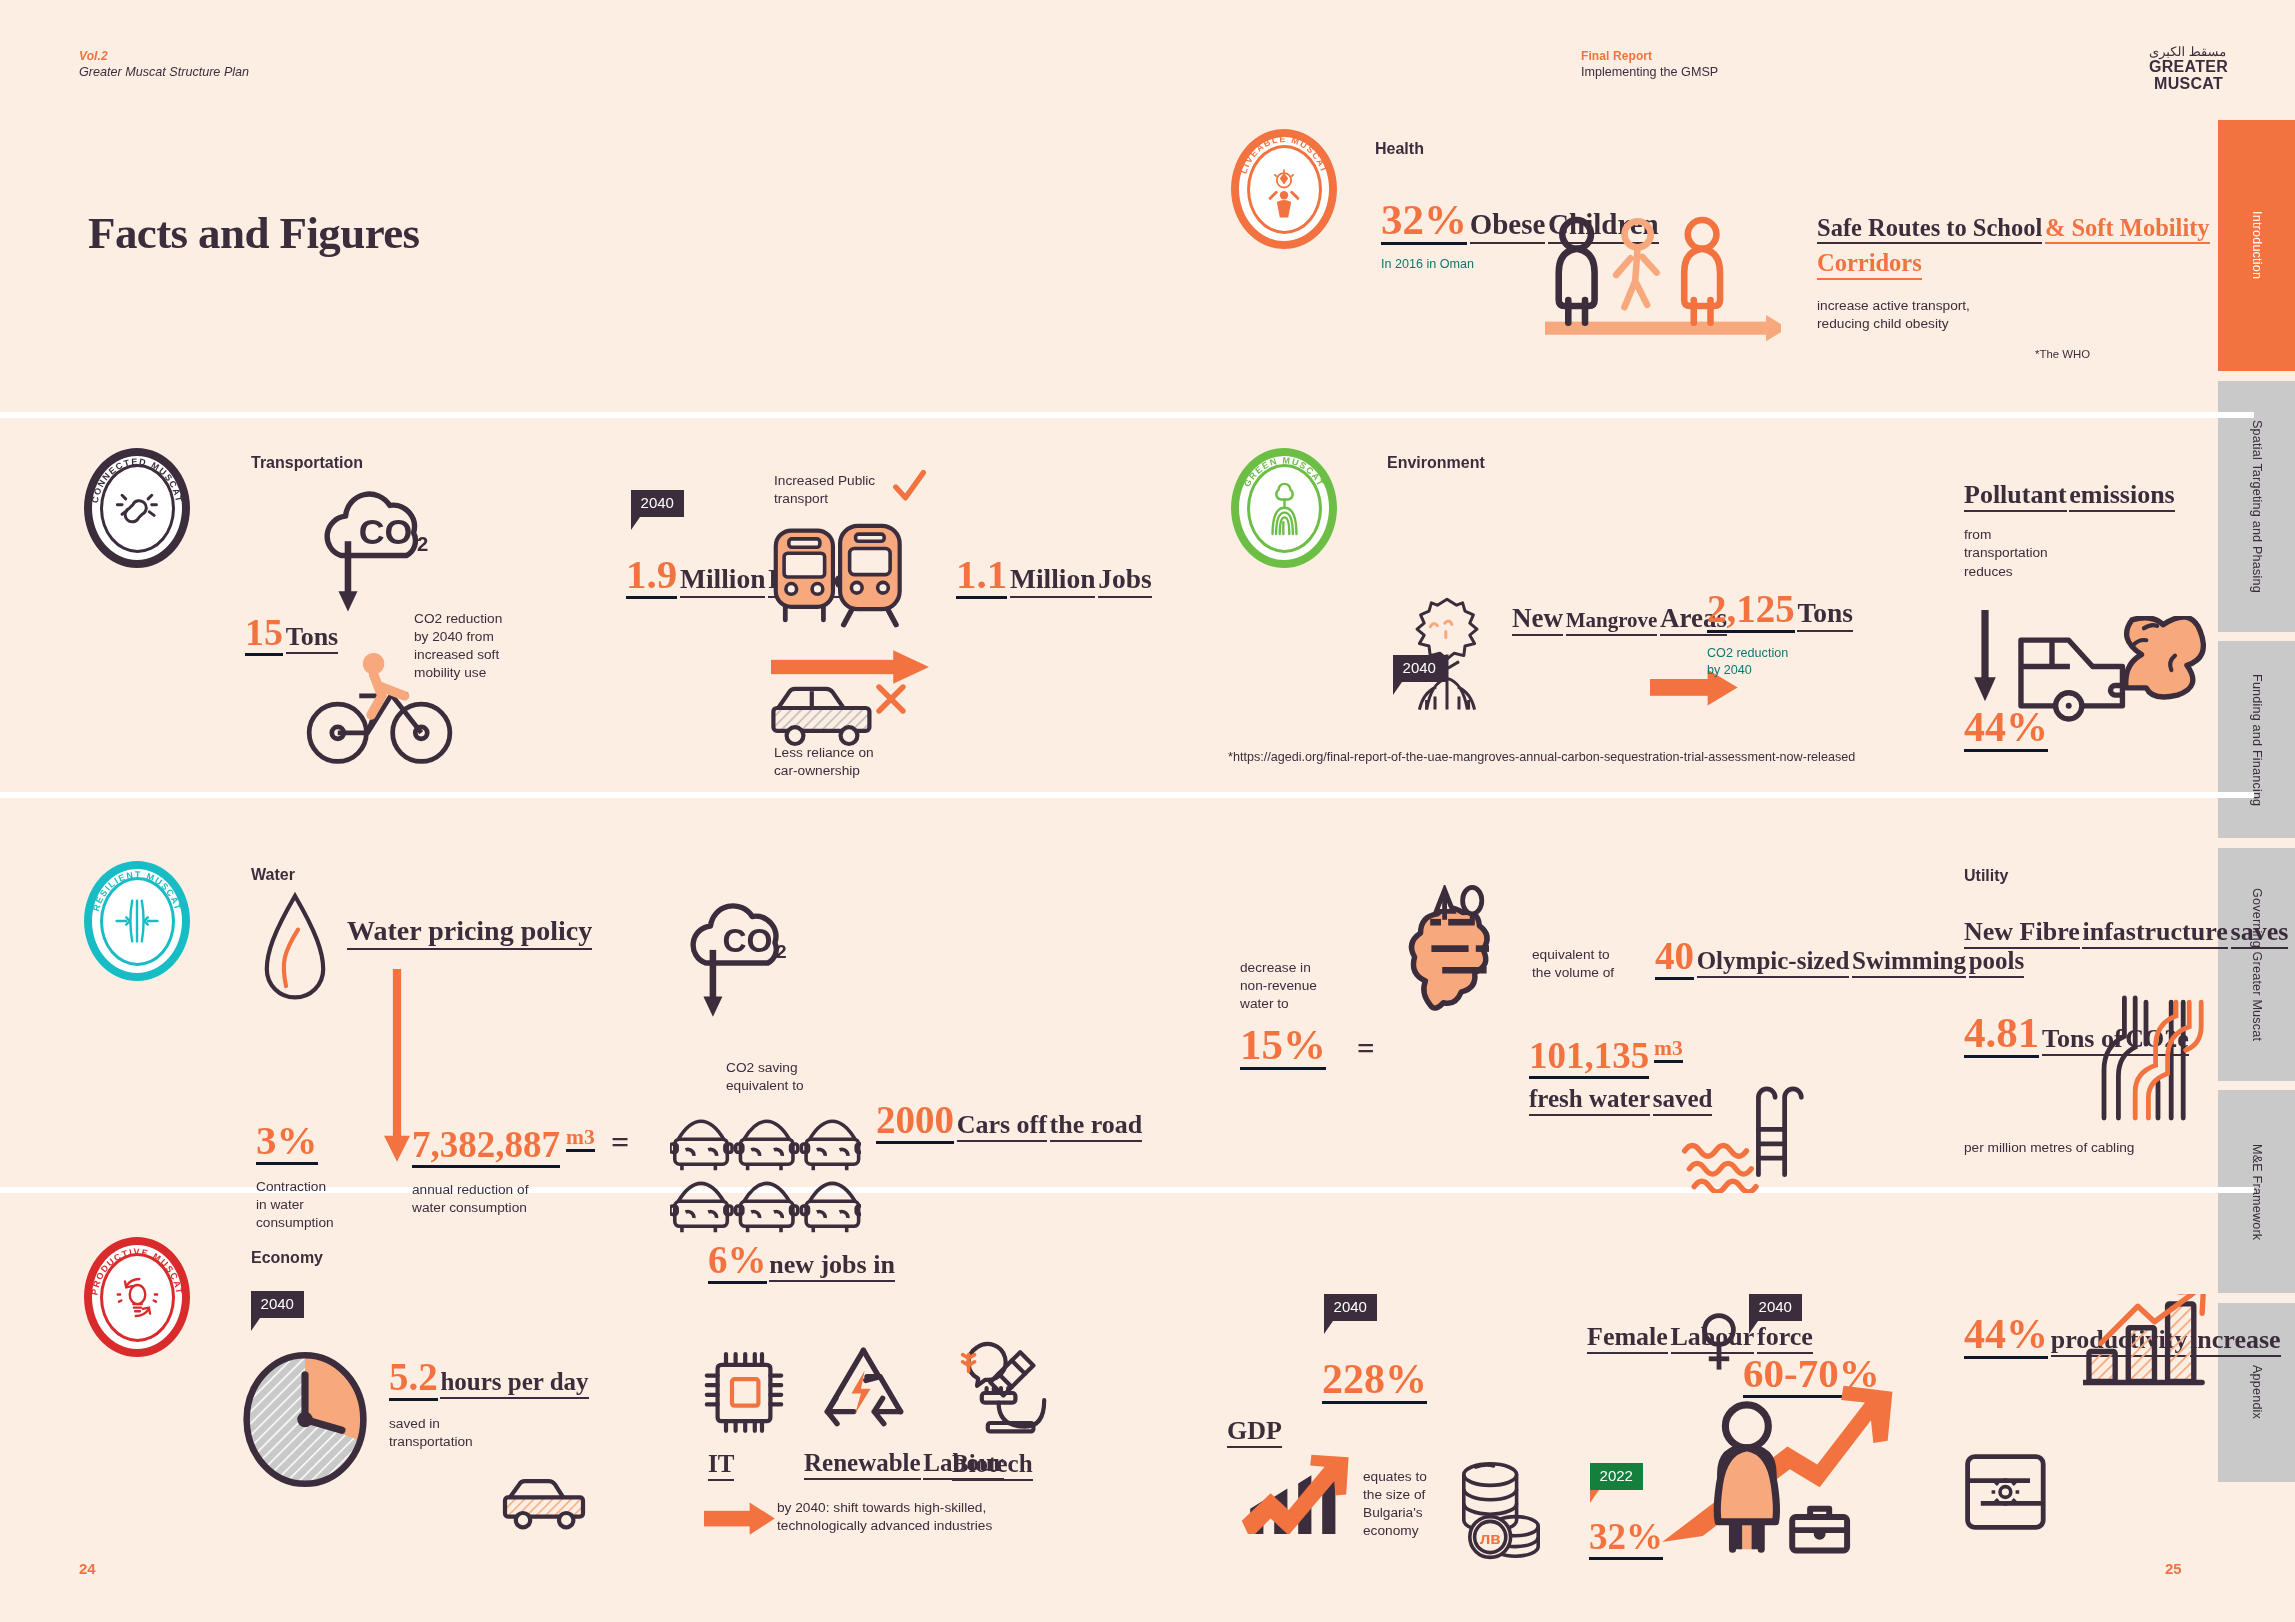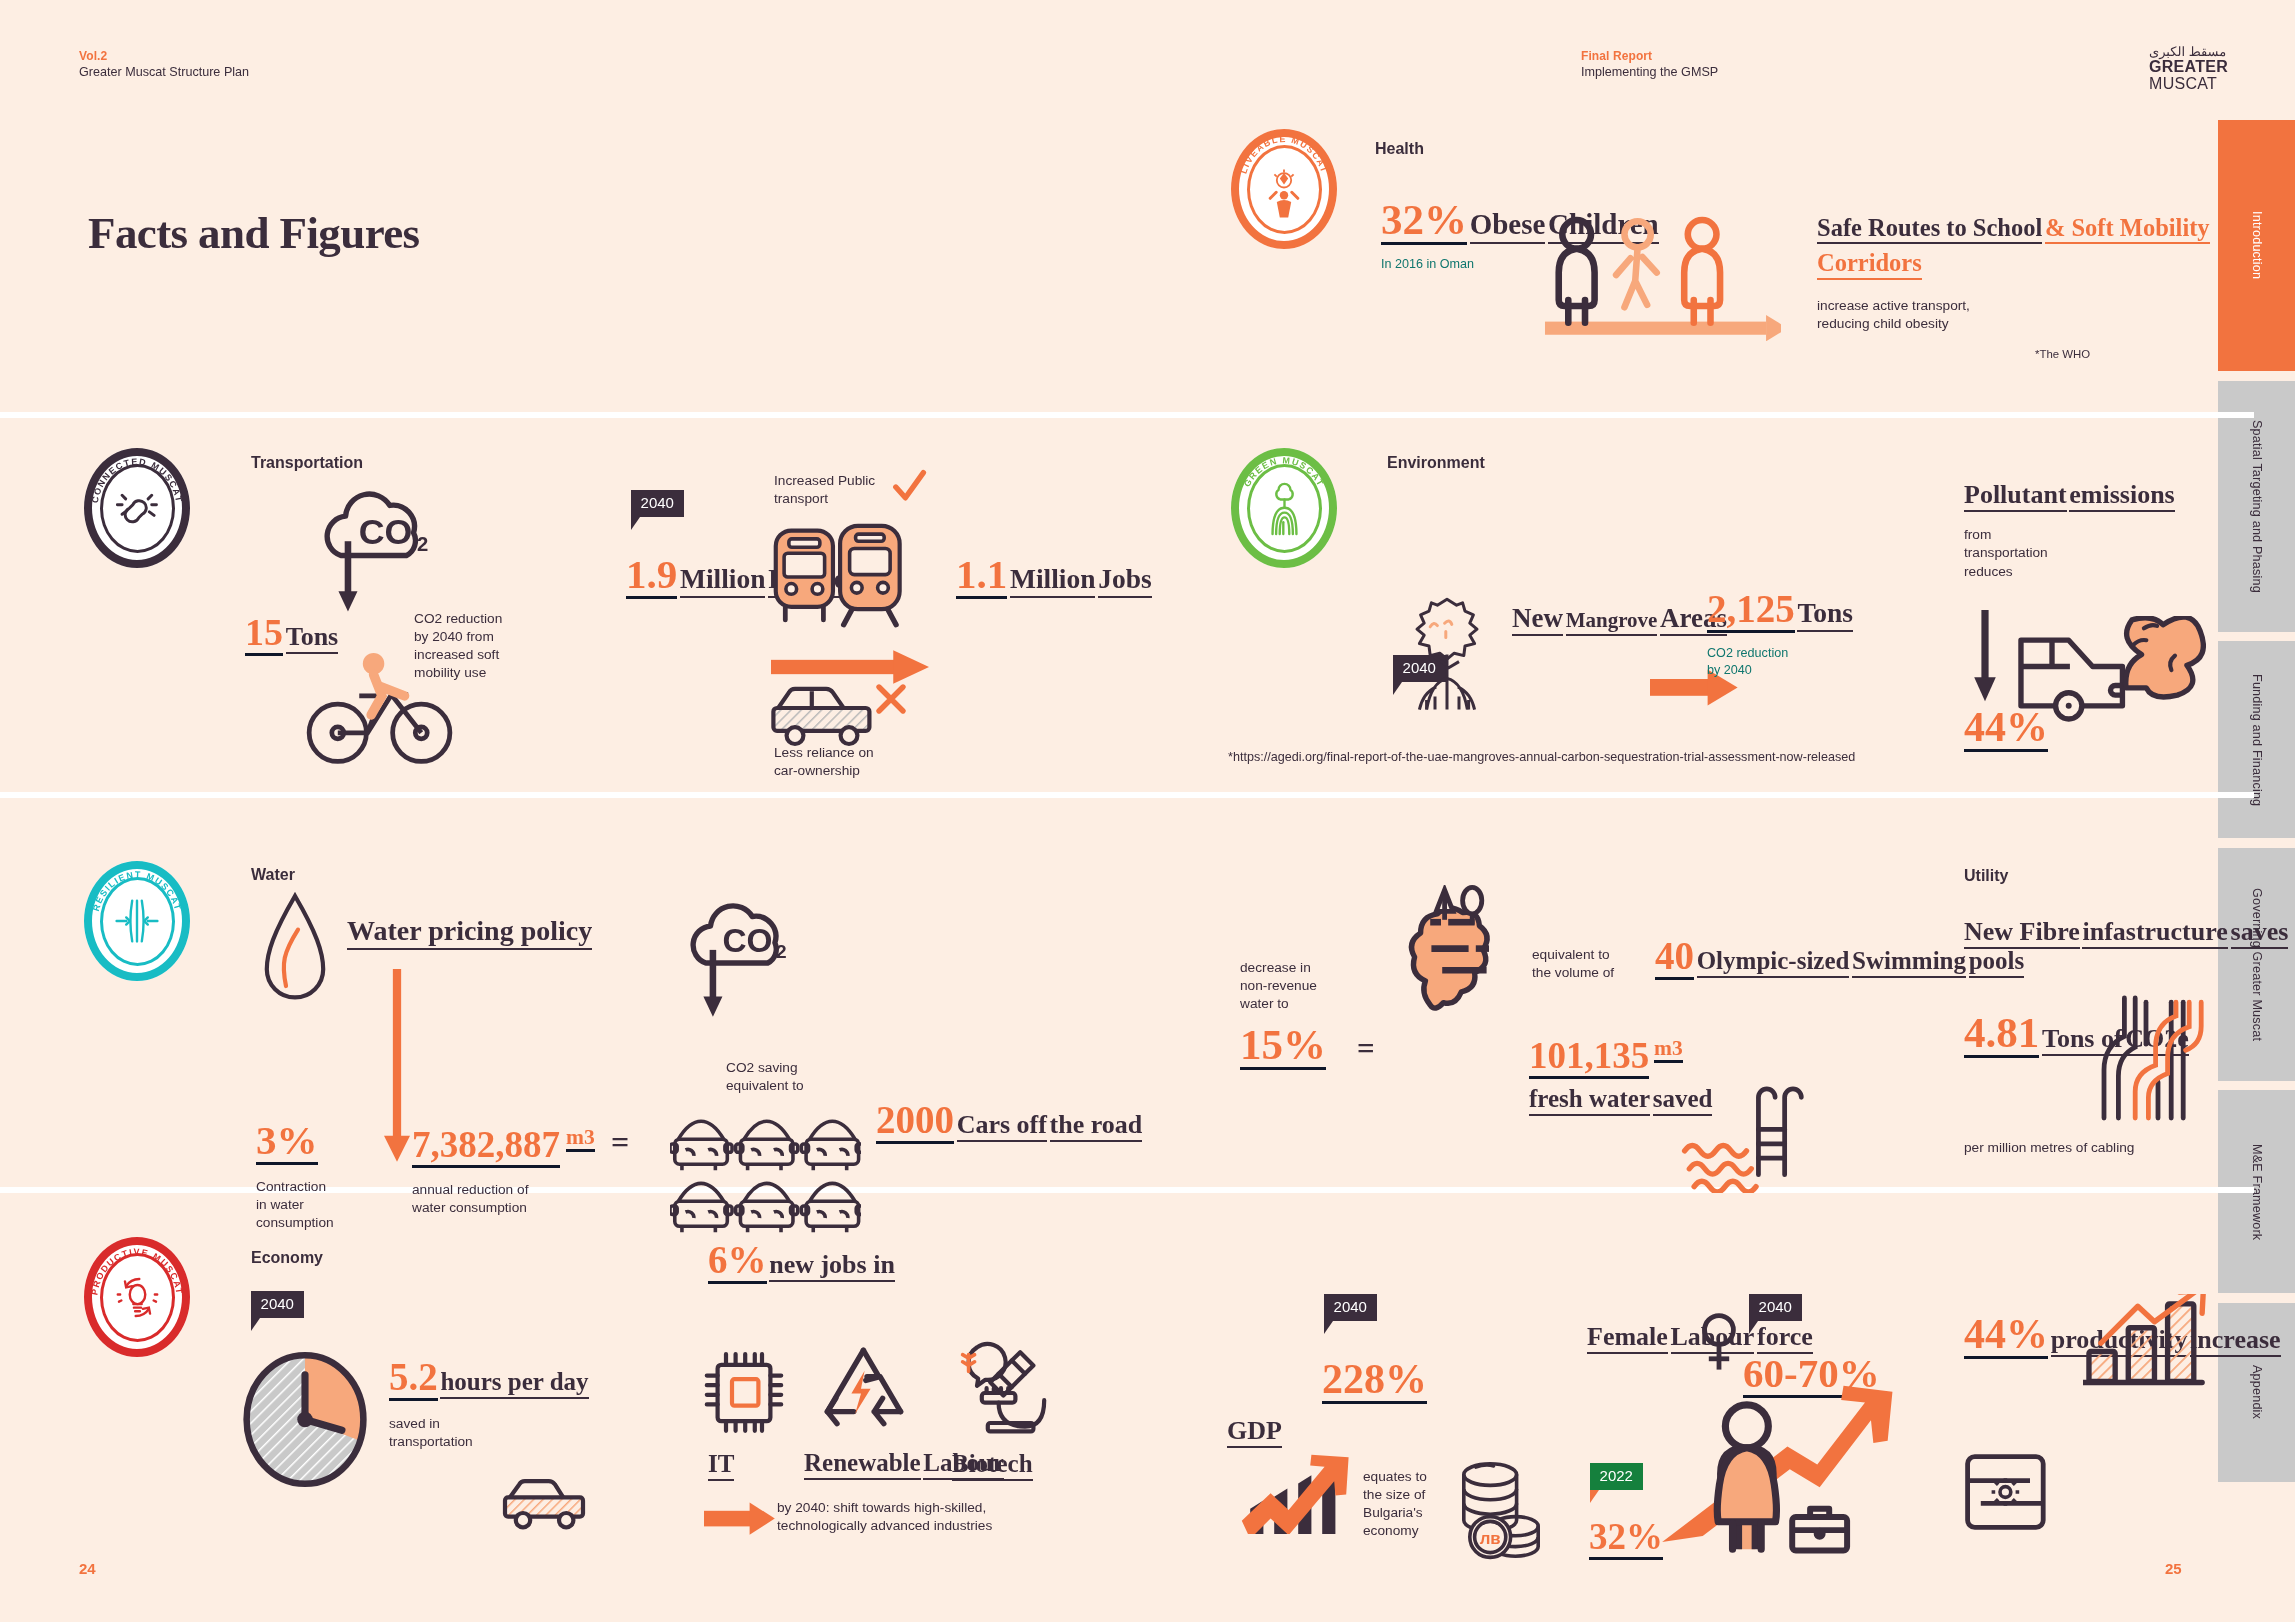--- a/index.html
+++ b/index.html
@@ -6,28 +6,28 @@
   html,body { background:#fdeee3; }
   body {
     width:2295px; height:1623px;
     font-family:"Liberation Sans", sans-serif;
     color:#3b2d3c; position:relative; overflow:hidden;
   }
   .page { position:absolute; inset:0; background:#fdeee3; }
 
   
   .hdr { position:absolute; top:48px; left:0; width:2295px; height:36px; }
-  .hdr-l { position:absolute; left:79px; top:0; }
+  .hdr-l { position:absolute; left:79px; top:0;font-style:italic; }
   .hdr-c { position:absolute; left:1581px; top:0; }
   .kicker { color:#f2733f; font-size:12px; font-weight:bold; letter-spacing:0.1px; line-height:1.35; }
   .sub    { color:#3b2d3c; font-size:12.6px; line-height:1.35; }
   .logo { position:absolute; left:2149px; top:-3px; text-align:left; }
   .logo .ar { font-size:13px; color:#3b2d3c; letter-spacing:0.6px; line-height:1.1; direction:rtl;}
   .logo .g  { font-size:16px; font-weight:bold; color:#3b2d3c; letter-spacing:0.3px; line-height:1.05;}
-  .logo .m  { font-size:16px; font-weight:normal; color:#3b2d3c; letter-spacing:0.3px; line-height:1.05;}
+  .logo .m  { font-size:16px; font-weight:bold; color:#3b2d3c; letter-spacing:0.3px; line-height:1.05;text-align:center;}
 
   
   .tabs { position:absolute; right:0; top:120px; width:77px; }
   .tab { width:77px; background:#c9c9c9; color:#3b2d3c; margin-bottom:9.6px;
          display:flex; align-items:center; justify-content:center; }
   .tab span { writing-mode:vertical-rl; font-size:12.6px; letter-spacing:0.2px; white-space:nowrap; }
   .tab.active { background:#f2733f; color:#fff; }
 
   
   .sep { position:absolute; left:0; width:2254px; height:6px; background:#ffffff; }

